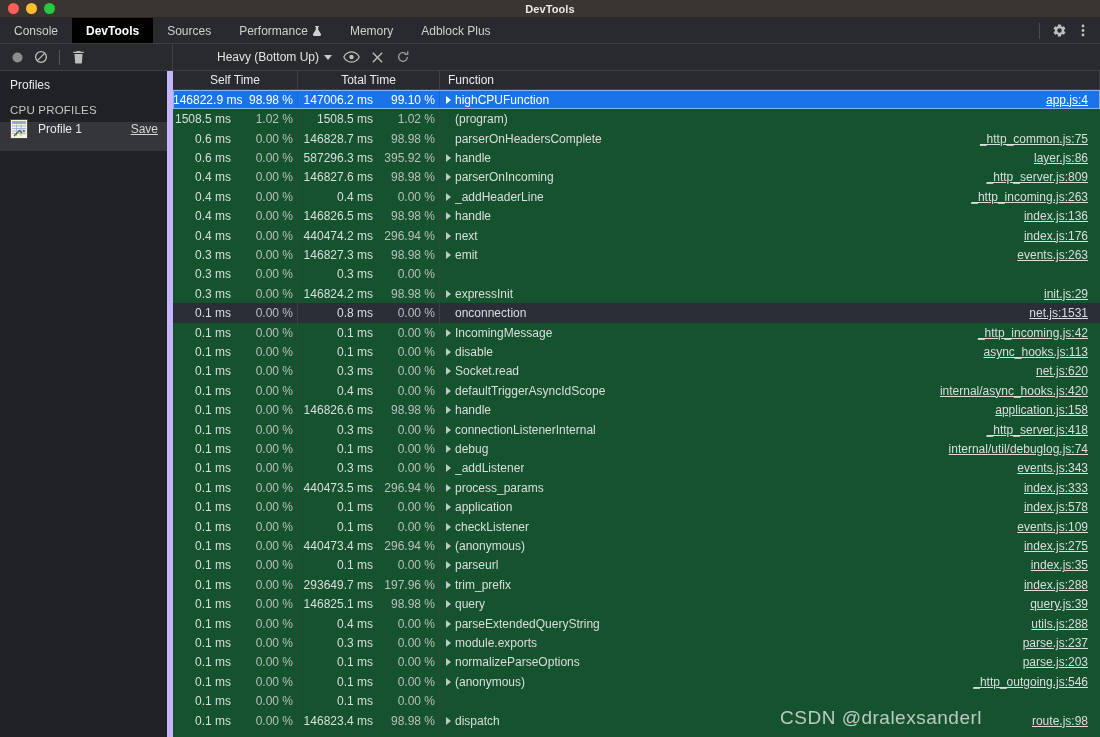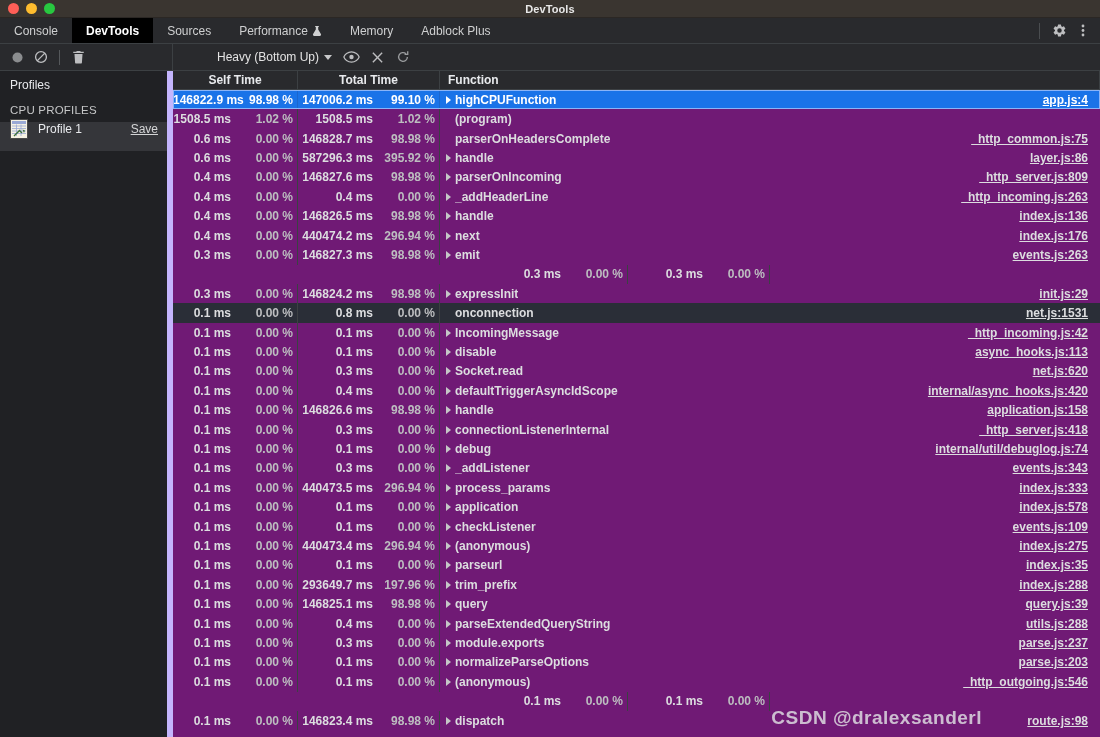--- a/index.html
+++ b/index.html
@@ -127,22 +127,21 @@
   .profile-name { font-size: 12px; color: #e8eaed; }
   .profile-save {
     margin-left: auto;
     font-size: 12px; color: #d4d5d6;
     text-decoration: underline;
   }
 
   
   .main {
     flex: 1; position: relative; overflow: hidden;
-    background: #701a75;
-    font-weight: bold;
+    background: #14532d;
   }
   .thead {
     display: flex;
     height: 19px;
     background: #292a2d;
     border-bottom: 1px solid #3c4043;
     font-size: 12px; color: #e8eaed;
   }
   .th {
     display: flex; align-items: center; justify-content: center;
@@ -153,21 +152,20 @@
   .th.total { width: 142px; }
   .th.func { flex: 1; justify-content: flex-start; padding-left: 8px; }
 
   .tbody { }
   .trow {
     display: flex;
     height: 19.42px;
     align-items: center;
     font-size: 12px;
     color: #dcdddf;
-    justify-content: center;
   }
   .trow.selected {
     background: #1a73e8;
     color: #ffffff;
     outline: 1px solid #8ab4f8;
     outline-offset: -1px;
   }
   .trow.hovered { background: #2a2e37; }
 
   .cell-self, .cell-total {

